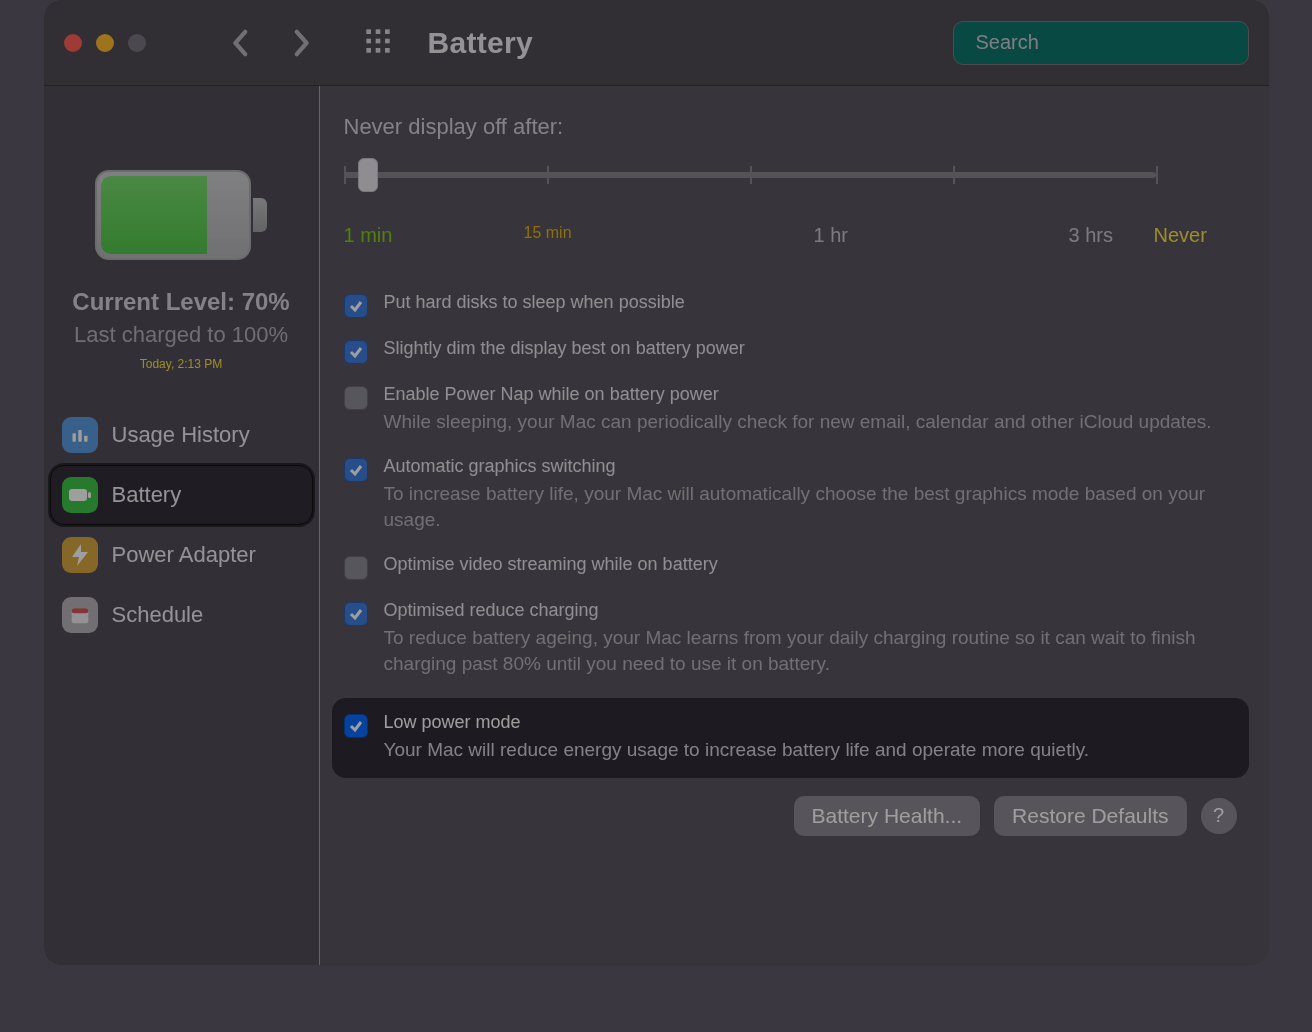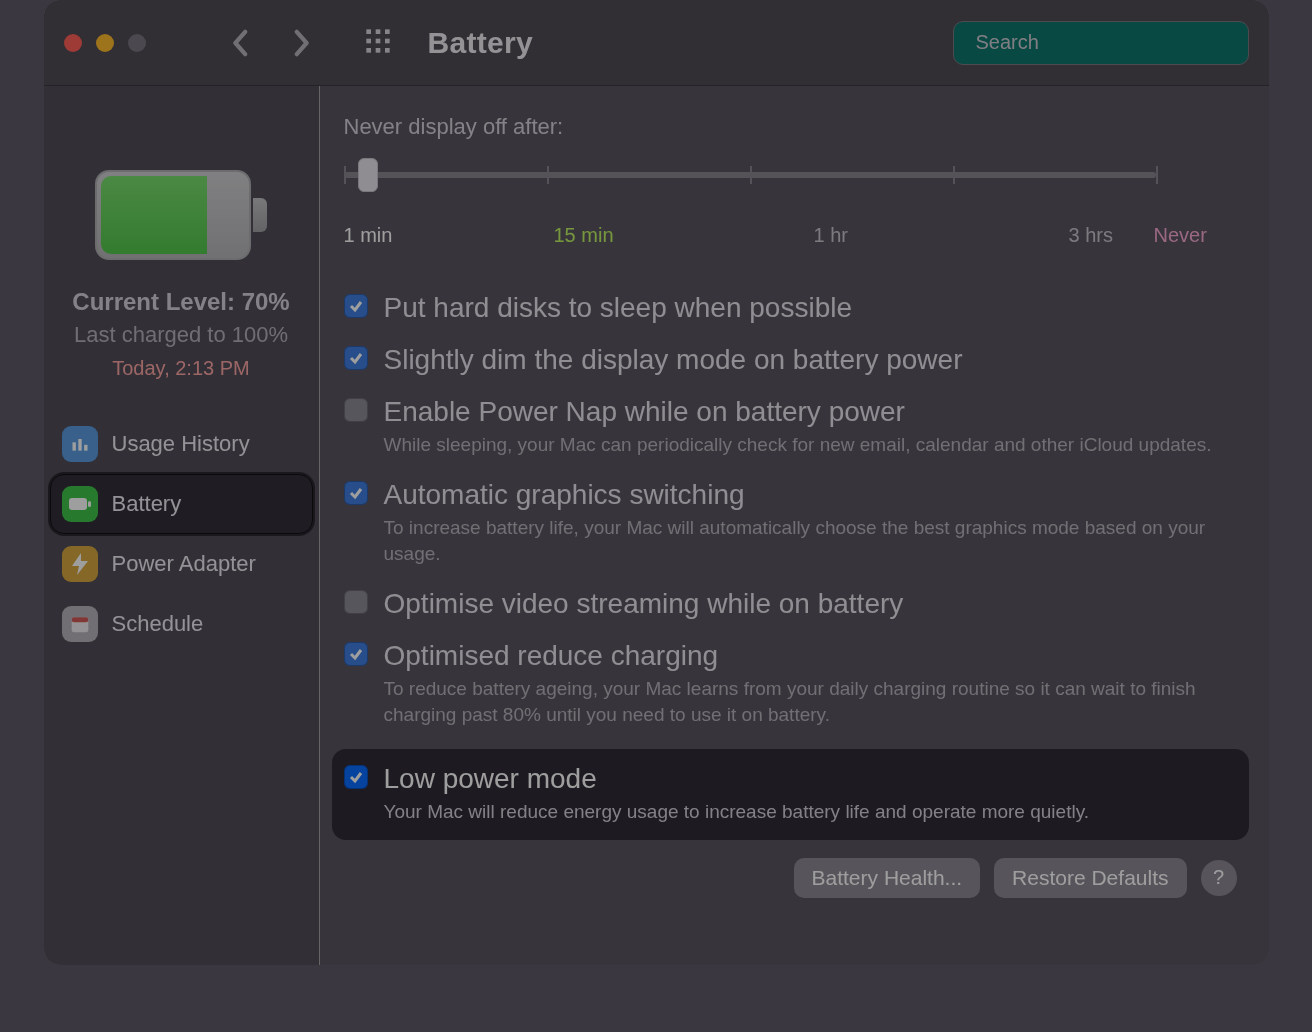--- a/index.html
+++ b/index.html
@@ -33,21 +33,21 @@
 
   
   .battery-art { width:172px; height:90px; margin:60px auto 28px auto; position:relative; }
   .battery-body { position:absolute; left:0; top:0; width:156px; height:90px; border-radius:14px; background:linear-gradient(#cfcfd2,#b6b6ba); border:2px solid #aeaeb2; overflow:hidden; }
   .battery-fill { position:absolute; left:4px; top:4px; bottom:4px; width:70%; background:linear-gradient(#79dd6e,#53c74c); border-radius:10px 0 0 10px; }
   .battery-cap { position:absolute; right:0; top:28px; width:14px; height:34px; background:linear-gradient(#c2c2c6,#a0a0a4); border-radius:0 6px 6px 0; }
 
   .side-info { text-align:center; color:#d6d2db; }
   .side-info .level { font-size:24px; font-weight:700; margin-bottom:6px;}
   .side-info .charged { font-size:22px; color:#b5b1bb; margin-bottom:9px;}
-  .side-info .time { font-size:20px; color:#fca5a5; }
+  .side-info .time { font-size:12px; color:#fde047; }
 
   .side-menu { margin-top:36px; padding:0 8px; display:flex; flex-direction:column; gap:4px;}
   .side-item { display:flex; align-items:center; gap:14px; padding:10px 10px; border-radius:12px; font-size:22px; color:#efecf2; cursor:pointer;}
   .side-item .icon-box { width:36px; height:36px; border-radius:9px; display:flex; align-items:center; justify-content:center; }
   .side-item.selected { position:relative; }
   .side-item.selected::before { content:""; position:absolute; inset:-2px; border:1px solid #111; background:#332f39; border-radius:14px; z-index:-1; box-shadow:0 0 0 2px #2a2730;}
   .side-item.selected { z-index:12; position:relative; }
   .icon-usage { background:#5b9be0; }
   .icon-battery { background:#3fc54a; }
   .icon-power { background:#d7a93f; }
@@ -61,21 +61,21 @@
   .slider-tick { position:absolute; top:8px; width:2px; height:18px; background:#8a868f;}
   .slider-thumb { position:absolute; top:0; width:20px; height:34px; background:#e7e4ea; border-radius:6px; border:1px solid #c7c3cc; left:14px;}
 
   
   .opts { margin-top:40px; display:flex; flex-direction:column; gap:20px;}
   .opt { display:flex; align-items:flex-start; gap:16px; }
   .cb { width:24px; height:24px; border-radius:6px; background:#3f7de0; display:flex; align-items:center; justify-content:center; flex-shrink:0; margin-top:2px; box-shadow:inset 0 0 0 1px rgba(0,0,0,0.25); }
   .cb.unchecked { background:#8f8b96; }
   .cb svg { stroke:#fff; }
   .opt .texts { display:flex; flex-direction:column; gap:4px;}
-  .opt .title-text { font-size:28px; color:#e8e5ec; }
+  .opt .title-text { font-size:18px; color:#e8e5ec; }
   .opt .sub-text { font-size:19px; color:#b7b3bc; line-height:1.4; max-width:830px;}
 
   .highlight-row { position:relative; padding:14px 12px; border-radius:14px; background:#2f2c36; z-index:12;}
   .highlight-row .title-text { color:#fff; }
   .highlight-row .sub-text { color:#d4d0d9; }
   .highlight-row .cb { background:#0a6cff; }
 
   .buttons-row { display:flex; gap:14px; justify-content:flex-end; margin-top:18px; padding-right:8px; align-items:center;}
   .mac-btn { padding:8px 18px; background:#8d8993; color:#fff; border:none; border-radius:10px; font-size:21px; cursor:pointer; }
   .help-btn { width:36px; height:36px; border-radius:50%; background:#8d8993; color:#fff; font-size:20px; display:flex; align-items:center; justify-content:center; cursor:pointer;}
@@ -186,25 +186,25 @@
       <div class="slider-wrap">
         <div class="slider-track"></div>
         <div class="slider-tick" style="left:0"></div>
         <div class="slider-tick" style="left:25%"></div>
         <div class="slider-tick" style="left:50%"></div>
         <div class="slider-tick" style="left:75%"></div>
         <div class="slider-tick" style="left:100%"></div>
         <div class="slider-thumb"></div>
       </div>
       <div style="position:relative; width:870px; height:28px;">
-        <span style="position:absolute; left:0; font-size:20px; color:#ffffff;">1 min</span>
-        <span style="position:absolute; left:180px; font-size:20px; color:#bef264;margin-left:30px;">15 min</span>
+        <span style="position:absolute; left:0; font-size:20px; color:#84cc16;">1 min</span>
+        <span style="position:absolute; left:180px; font-size:16px; color:#eab308;">15 min</span>
         <span style="position:absolute; left:470px; font-size:20px; color:#c9c5ce;">1 hr</span>
         <span style="position:absolute; left:725px; font-size:20px; color:#c9c5ce;">3 hrs</span>
-        <span style="position:absolute; left:810px; font-size:20px; color:#f9a8d4;">Never</span>
+        <span style="position:absolute; left:810px; font-size:20px; color:#fde047;">Never</span>
       </div>
 
       <div class="opts">
         <div class="opt">
           <div class="cb">
               <svg width="16" height="16" viewBox="0 0 16 16" fill="none" stroke-width="3">
                 <polyline points="3 8 7 12 13 4"></polyline>
               </svg>
             </div>
           <div class="texts">
@@ -212,21 +212,21 @@
             </div>
         </div>
 
         <div class="opt">
           <div class="cb">
               <svg width="16" height="16" viewBox="0 0 16 16" fill="none" stroke-width="3">
                 <polyline points="3 8 7 12 13 4"></polyline>
               </svg>
             </div>
           <div class="texts">
-              <div class="title-text">Slightly dim the display mode on battery power</div>
+              <div class="title-text">Slightly dim the display best on battery power</div>
             </div>
         </div>
 
         <div class="opt">
           <div class="cb unchecked"></div>
           <div class="texts">
             <div class="title-text">Enable Power Nap while on battery power</div>
             <div class="sub-text">While sleeping, your Mac can periodically check for new email, calendar and other iCloud updates.</div>
           </div>
         </div>

